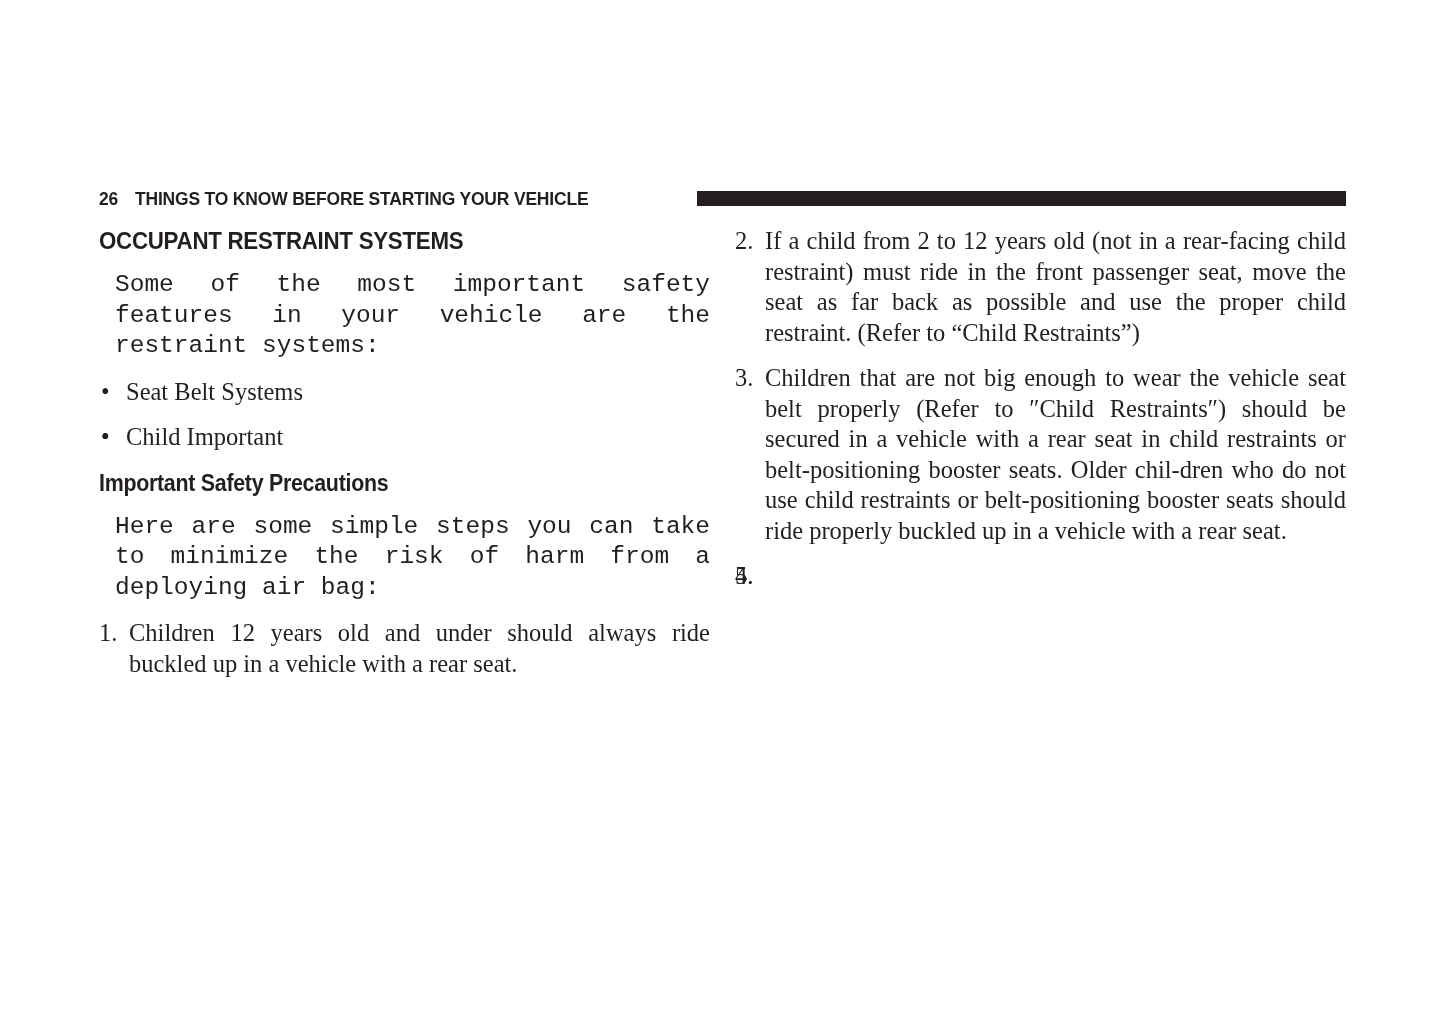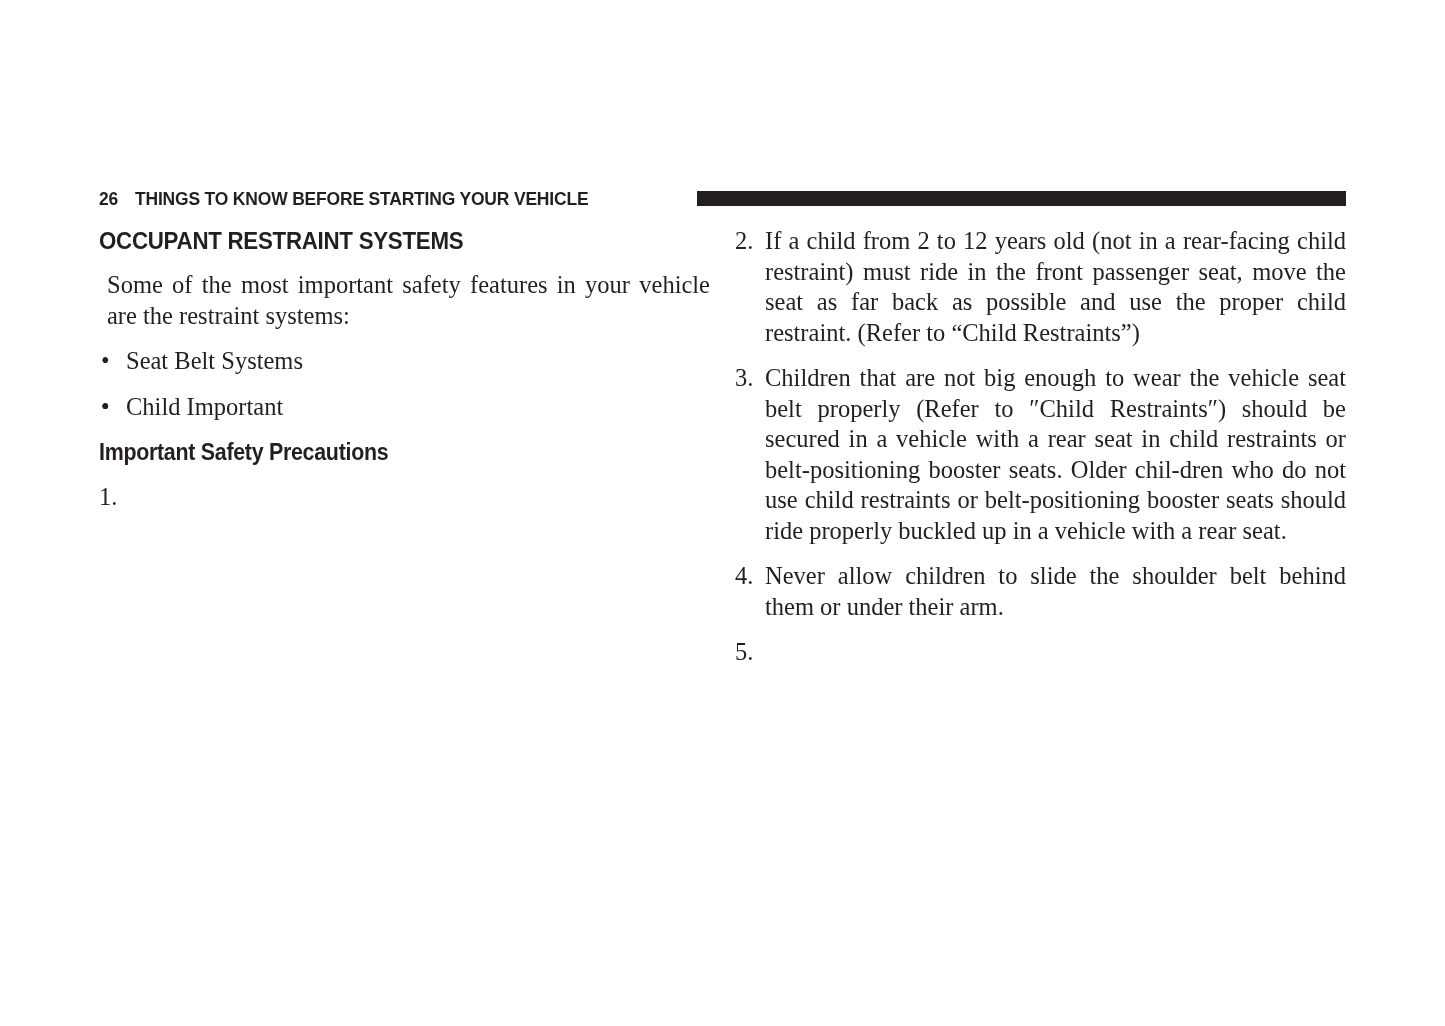--- a/index.html
+++ b/index.html
@@ -76,23 +76,24 @@
       font-weight: bold;
       font-size: 23px;
       line-height: 30px;
       margin: 14px 0 14px 0;
       letter-spacing: -0.3px;
       transform: scaleX(0.93);
       transform-origin: left center;
       white-space: nowrap;
     }
     p.body-text {
-      margin: 0 0 15px 8px;
+      margin: 0 0 15px 16px;
       text-align: justify;
       text-align-last: left;
+      font-family: Liberation Mono, monospace;
     }
     ul.bullet-list {
       list-style: none;
       margin: 0;
       padding: 0;
     }
     ul.bullet-list li {
       position: relative;
       padding-left: 27px;
       margin-bottom: 15px;
@@ -141,39 +142,40 @@
     <li>
       <span class="bullet">•</span>
     </li>
     <li>
       <span class="bullet">•</span>
       <span>Child Important</span>
     </li>
   </ul>
 
   <h2 class="subsection-heading">Important Safety Precautions</h2>
+  <p class="body-text">Here are some simple steps you can take to minimize the risk of harm from a deploying air bag:</p>
 
   <ol class="steps">
     <li>
       <span class="num">1.</span>
+      <span>Children 12 years old and under should always ride buckled up in a vehicle with a rear seat.</span>
     </li>
   </ol>
 </div>
 
 <div class="column col-right">
   <ol class="steps">
     <li>
       <span class="num">2.</span>
       <span>If a child from 2 to 12 years old (not in a rear-facing child restraint) must ride in the front passenger seat, move the seat as far back as possible and use the proper child restraint. (Refer to “Child Restraints”)</span>
     </li>
     <li>
       <span class="num">3.</span>
       <span>Children that are not big enough to wear the vehicle seat belt properly (Refer to ″Child Restraints″) should be secured in a vehicle with a rear seat in child restraints or belt-positioning booster seats. Older chil-dren who do not use child restraints or belt-positioning booster seats should ride properly buckled up in a vehicle with a rear seat.</span>
     </li>
     <li>
       <span class="num">4.</span>
-      <span>Never allow children to slide the shoulder belt behind them or under their arm.</span>
     </li>
     <li>
       <span class="num">5.</span>
     </li>
   </ol>
 </div>
 
 </body></html>

